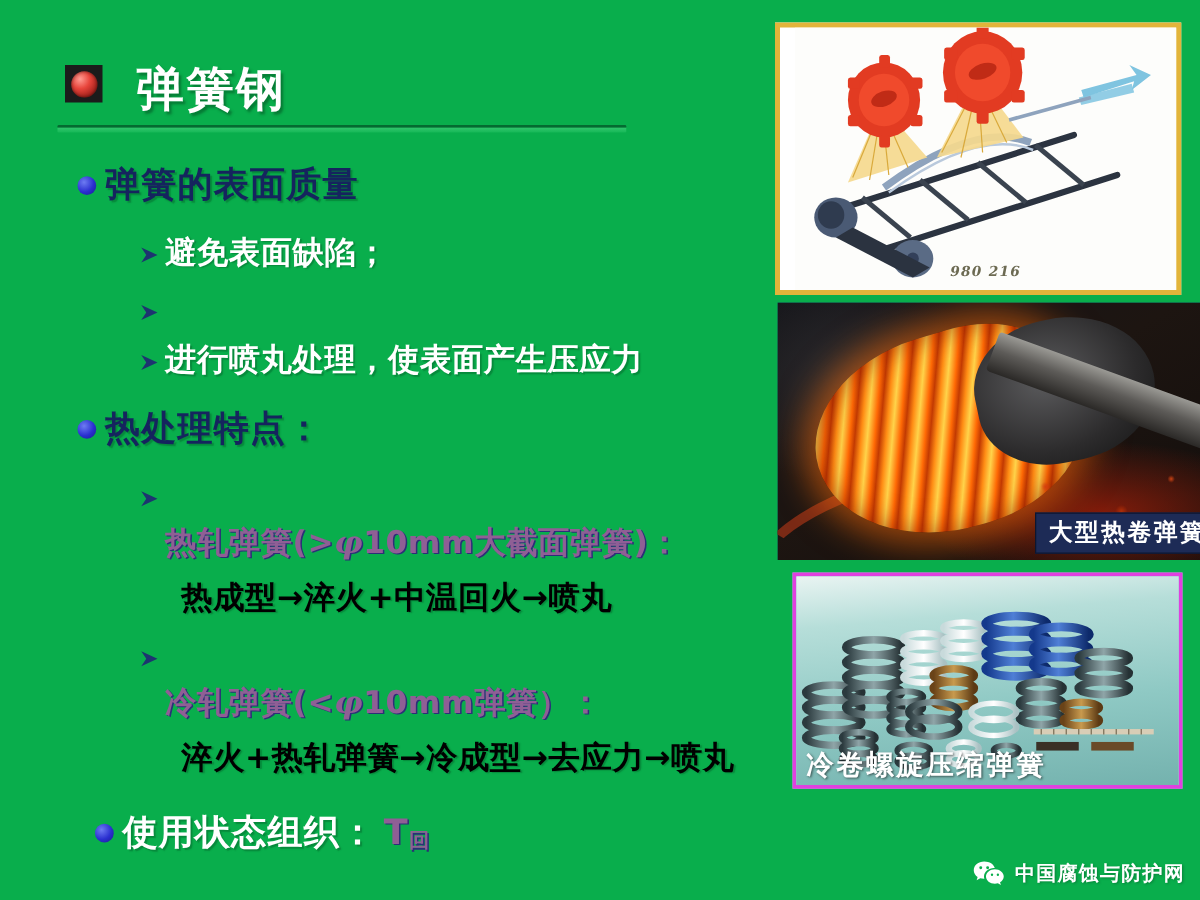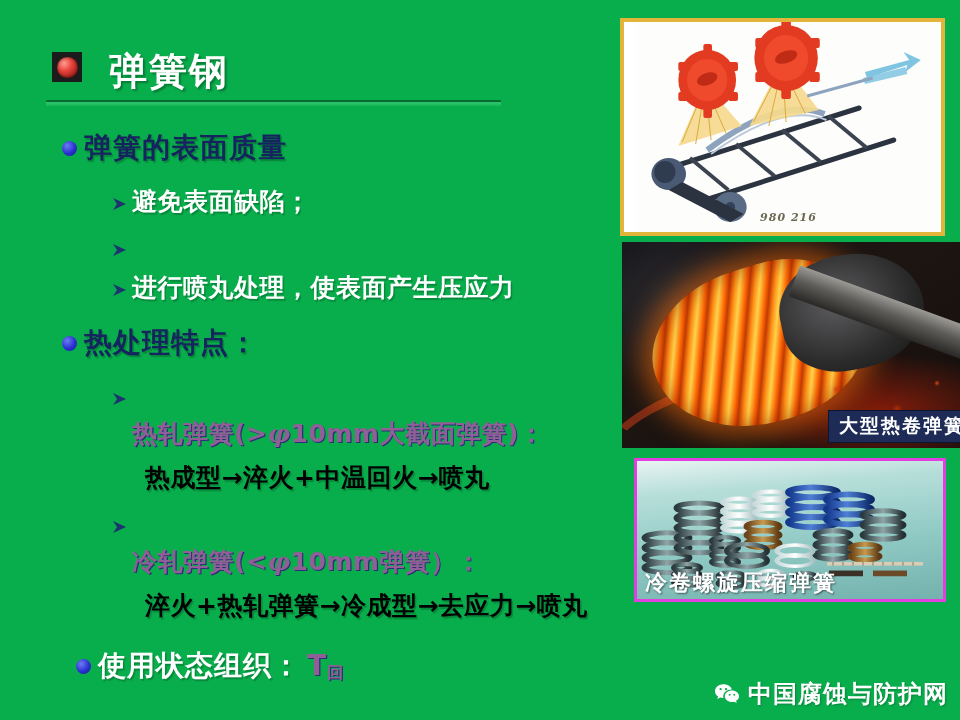--- a/index.html
+++ b/index.html
@@ -157,41 +157,41 @@
     background:#1d2b56;
     border:1px solid #0d1630;
     color:#ffffff;
     font-size:19px; font-weight:bold;
     letter-spacing:2px;
     padding:2px 10px 3px;
     font-family:"DejaVu Sans","Liberation Sans",sans-serif;
   }
 
   
-  #photo3 { left:634px; top:458px; width:312px; height:144px;
+  #photo3 { left:634px; top:458px; width:312px; height:173px;
             border:3px solid #e040e0; background:#9fd7d2; }
   #photo3 .bg {
     position:absolute; inset:0;
     background:linear-gradient(175deg,#e9f4f2 0%,#b6ded9 22%,#8fc9c4 60%,#74b2ae 100%);
   }
   .caption-plain {
     position:absolute; left:8px; bottom:1px;
     color:#ffffff; font-size:22px; font-weight:bold; letter-spacing:2px;
     text-shadow:1px 1px 2px rgba(0,0,0,.55);
     font-family:"DejaVu Sans","Liberation Sans",sans-serif;
   }
 
   
   .watermark {
     position:absolute; right:12px; bottom:10px;
     display:flex; align-items:center; gap:8px;
   }
   .wm-logo { width:26px; height:22px; position:relative; flex:none; }
   .wm-text {
-    color:#ffffff; font-size:24px; font-weight:bold; letter-spacing:1px;
+    color:#ffffff; font-size:16px; font-weight:bold; letter-spacing:1px;
     text-shadow:1px 1px 2px rgba(0,0,0,.25);
   }
 </style>
 </head>
 <body>
 
 <div class="slide">
 
   <div class="title-row">
     <span class="title-gem">

